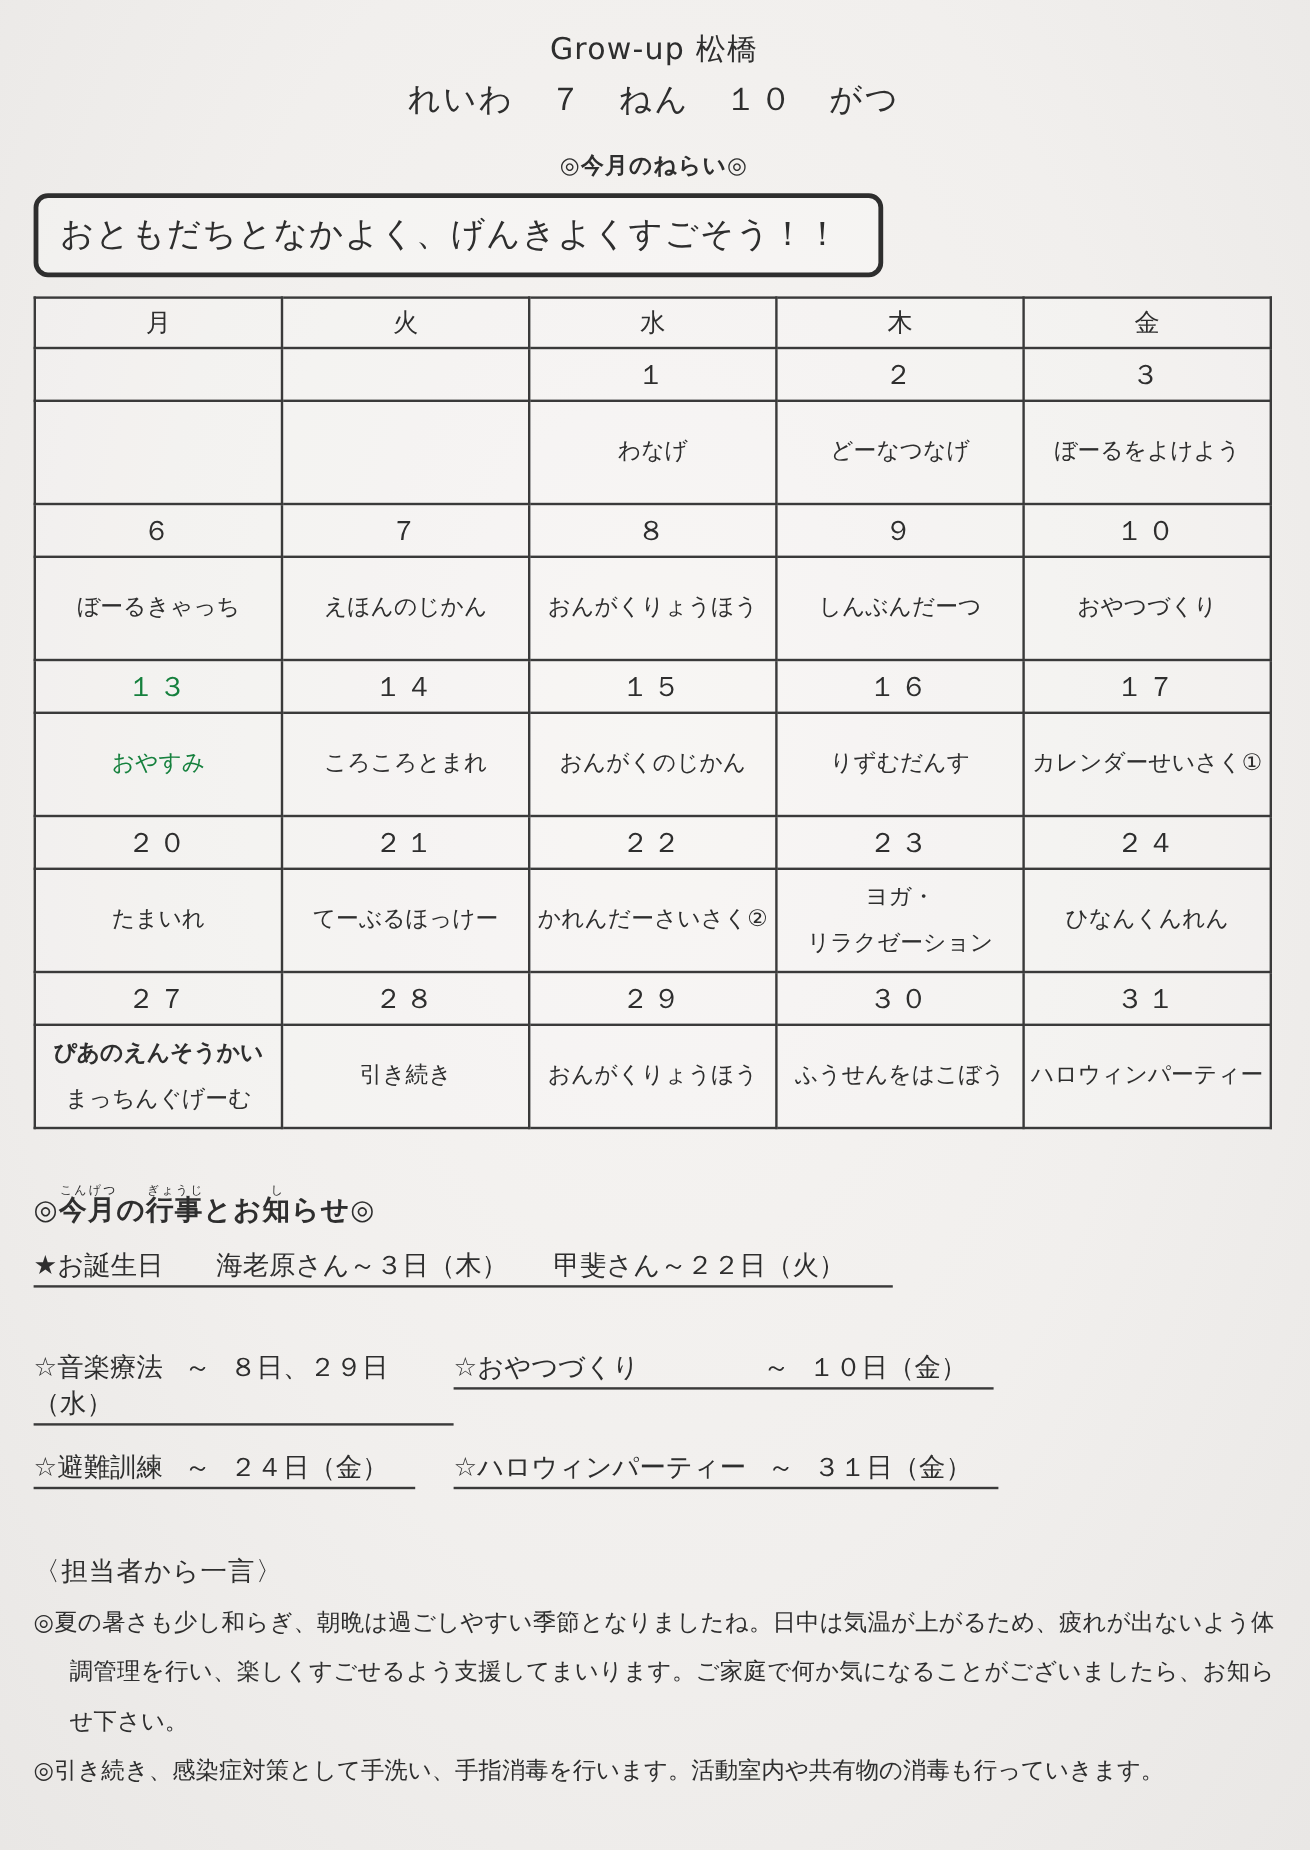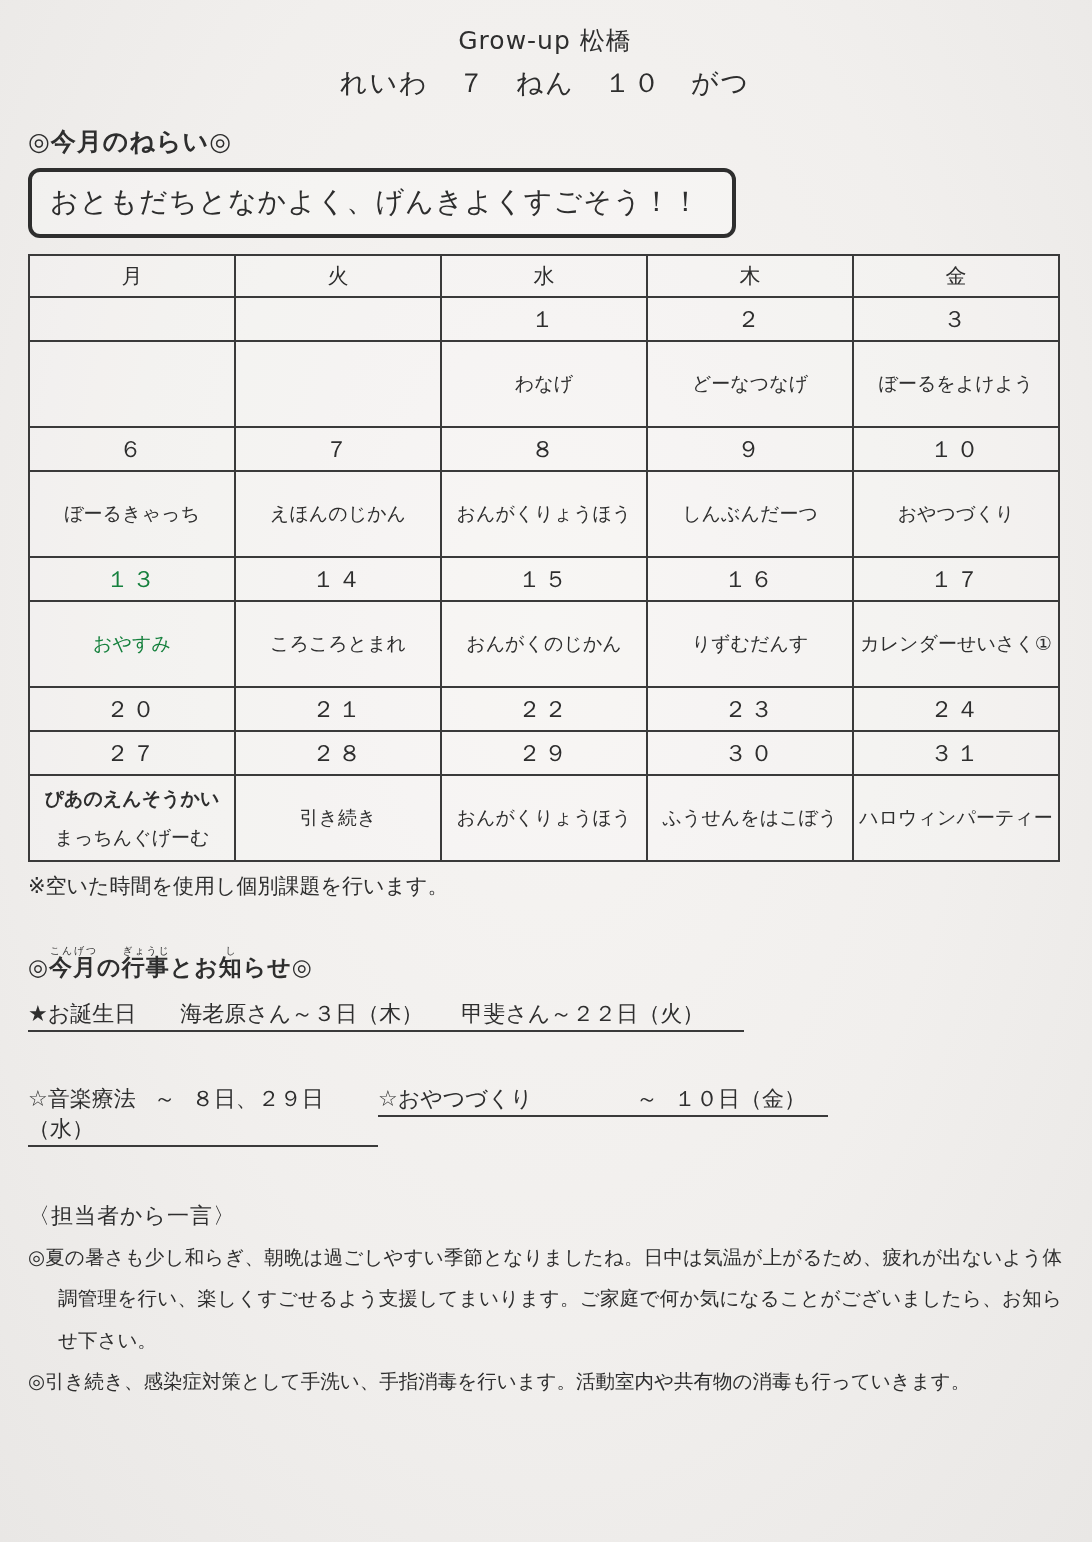--- a/index.html
+++ b/index.html
@@ -8,21 +8,21 @@
     background: radial-gradient(ellipse at 50% 40%, #f6f4f2 0%, #f1efed 55%, #e9e7e5 100%);
     font-family: "DejaVu Sans", sans-serif;
     color: #2e2e2e;
     overflow: hidden;
   }
   .paper { box-sizing: border-box; width: 1092px; padding: 24px 30px 0 28px; }
 
   .org-title { text-align: center; font-size: 25px; letter-spacing: 1px; }
   .date-line { text-align: center; font-size: 27px; margin-top: 8px; letter-spacing: 2px; }
 
-  .goal-heading { margin-top: 24px; font-size: 25px; font-weight: 600; letter-spacing: 1px; }
+  .goal-heading { margin-top: 24px; font-size: 19px; font-weight: 600; letter-spacing: 1px; text-align: center; }
   .goal-box {
     margin-top: 10px; width: 708px; box-sizing: border-box;
     border: 4px solid #2e2e2e; border-radius: 12px;
     padding: 11px 18px 13px 18px;
     font-size: 28px; letter-spacing: 1px;
     background: rgba(255,255,255,0.25);
   }
 
   table.calendar {
     margin-top: 16px; width: 1032px;
@@ -160,20 +160,38 @@
           </td>
       </tr>
 
       <tr class="date-row">
         <td>２０</td>
         <td>２１</td>
         <td>２２</td>
         <td>２３</td>
         <td>２４</td>
       </tr>
+      <tr class="act-row">
+        <td>
+            <div class="act-line">たまいれ</div>
+          </td>
+        <td>
+            <div class="act-line">てーぶるほっけー</div>
+          </td>
+        <td>
+            <div class="act-line">かれんだーさいさく②</div>
+          </td>
+        <td>
+          <div class="act-line">ヨガ・</div>
+          <div class="act-line">リラクゼーション</div>
+        </td>
+        <td>
+            <div class="act-line">ひなんくんれん</div>
+          </td>
+      </tr>
 
       <tr class="date-row">
         <td>２７</td>
         <td>２８</td>
         <td>２９</td>
         <td>３０</td>
         <td>３１</td>
       </tr>
       <tr class="act-row">
         <td>
@@ -189,21 +207,20 @@
         <td>
             <div class="act-line">ふうせんをはこぼう</div>
           </td>
         <td>
             <div class="act-line">ハロウィンパーティー</div>
           </td>
       </tr>
     </tbody>
   </table>
 
-  <div class="footnote">※空いた時間を使用し個別課題を行います。</div>
 
   <div class="notices-heading">
     <span>◎</span><ruby><span>今月</span><rt>こんげつ</rt></ruby><span>の</span><ruby><span>行事</span><rt>ぎょうじ</rt></ruby><span>とお</span><ruby><span>知</span><rt>し</rt></ruby><span>らせ◎</span>
   </div>
 
   <div class="birthday">
     <span class="bd-inner ul">
       <span class="bd-label">★お誕生日</span><span class="bd-entry1">海老原さん～３日（木）</span><span>甲斐さん～２２日（火）</span>
     </span>
   </div>
@@ -214,20 +231,32 @@
         <span class="ev-label">☆音楽療法</span><span class="ev-tilde">～</span><span class="ev-dates">８日、２９日（水）</span>
       </span>
     </span>
     <span>
       <span class="event ul wide-label">
         <span class="ev-label">☆おやつづくり</span><span class="ev-tilde">～</span><span class="ev-dates">１０日（金）</span>
       </span>
     </span>
   </div>
 
+  <div class="events-row second">
+    <span class="ev-slot-left">
+      <span class="event ul">
+        <span class="ev-label">☆避難訓練</span><span class="ev-tilde">～</span><span class="ev-dates">２４日（金）</span>
+      </span>
+    </span>
+    <span>
+      <span class="event ul">
+        <span class="ev-label">☆ハロウィンパーティー</span><span class="ev-tilde">～</span><span class="ev-dates">３１日（金）</span>
+      </span>
+    </span>
+  </div>
 
   <div class="comments-heading">〈担当者から一言〉</div>
   <div class="comments-body">
     <p class="comment-p">◎夏の暑さも少し和らぎ、朝晩は過ごしやすい季節となりましたね。日中は気温が上がるため、疲れが出ないよう体調管理を行い、楽しくすごせるよう支援してまいります。ご家庭で何か気になることがございましたら、お知らせ下さい。</p>
     <p class="comment-p">◎引き続き、感染症対策として手洗い、手指消毒を行います。活動室内や共有物の消毒も行っていきます。</p>
 
   </div>
 
 </div>
 

